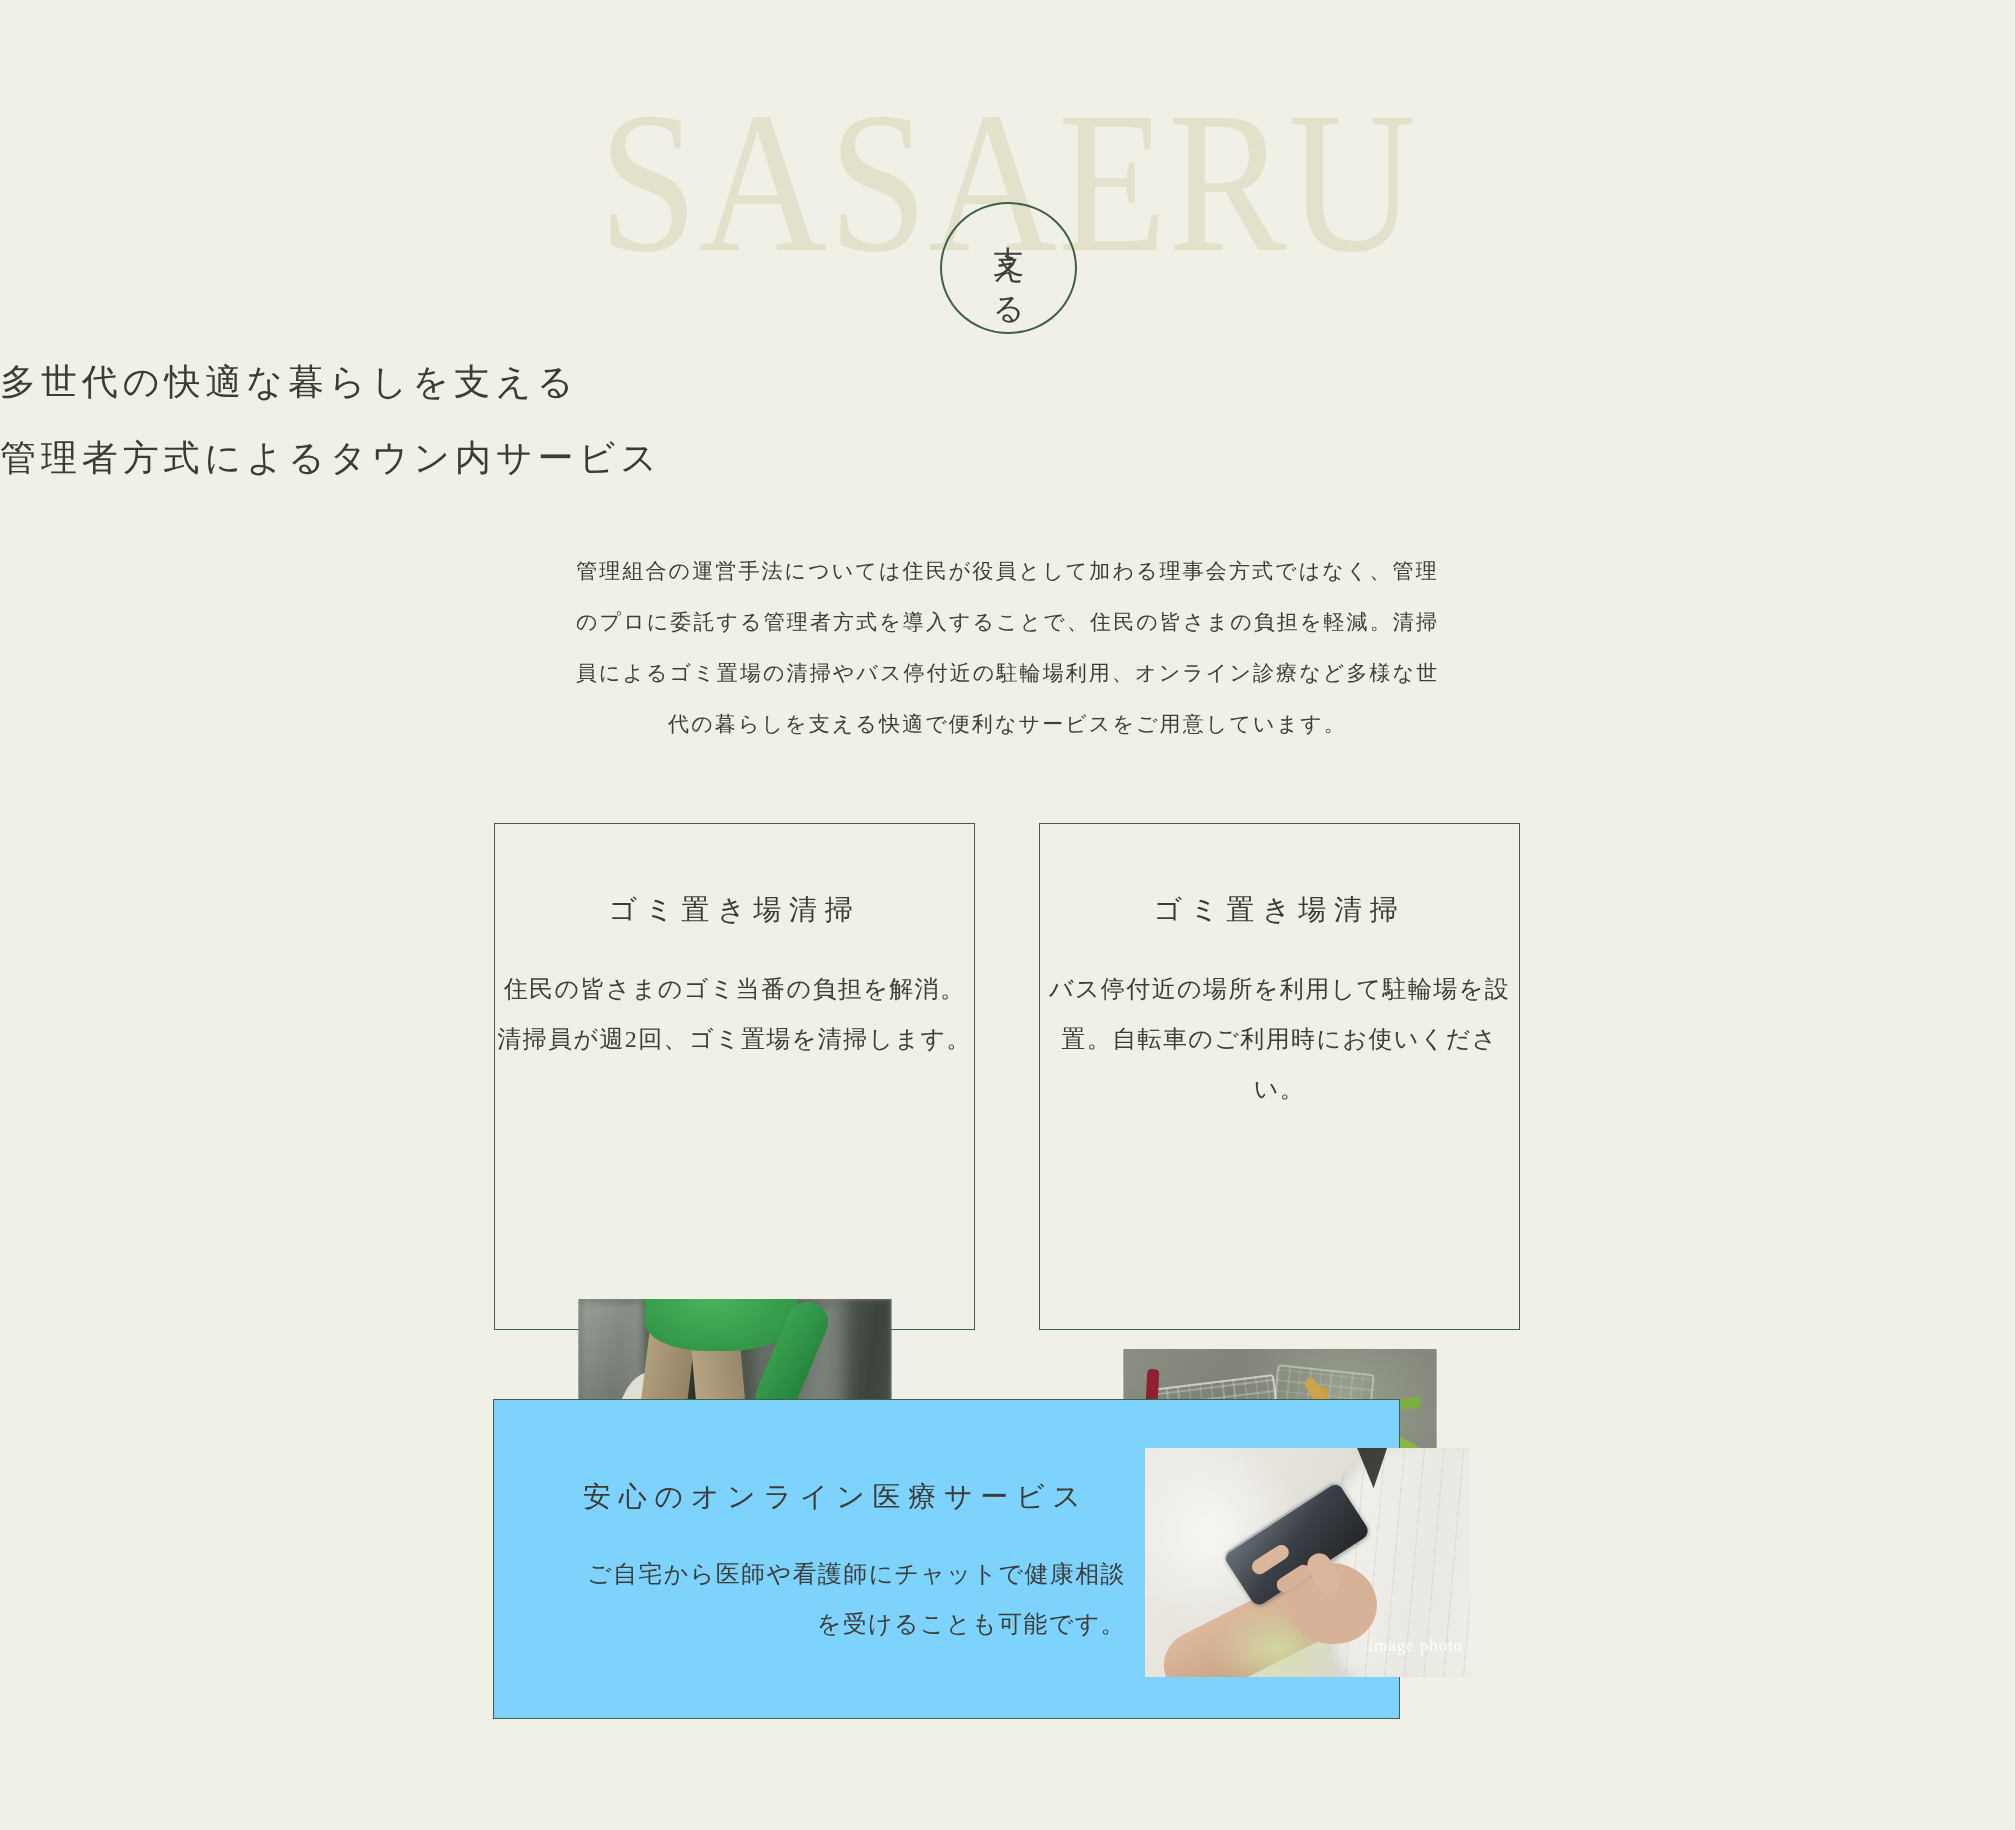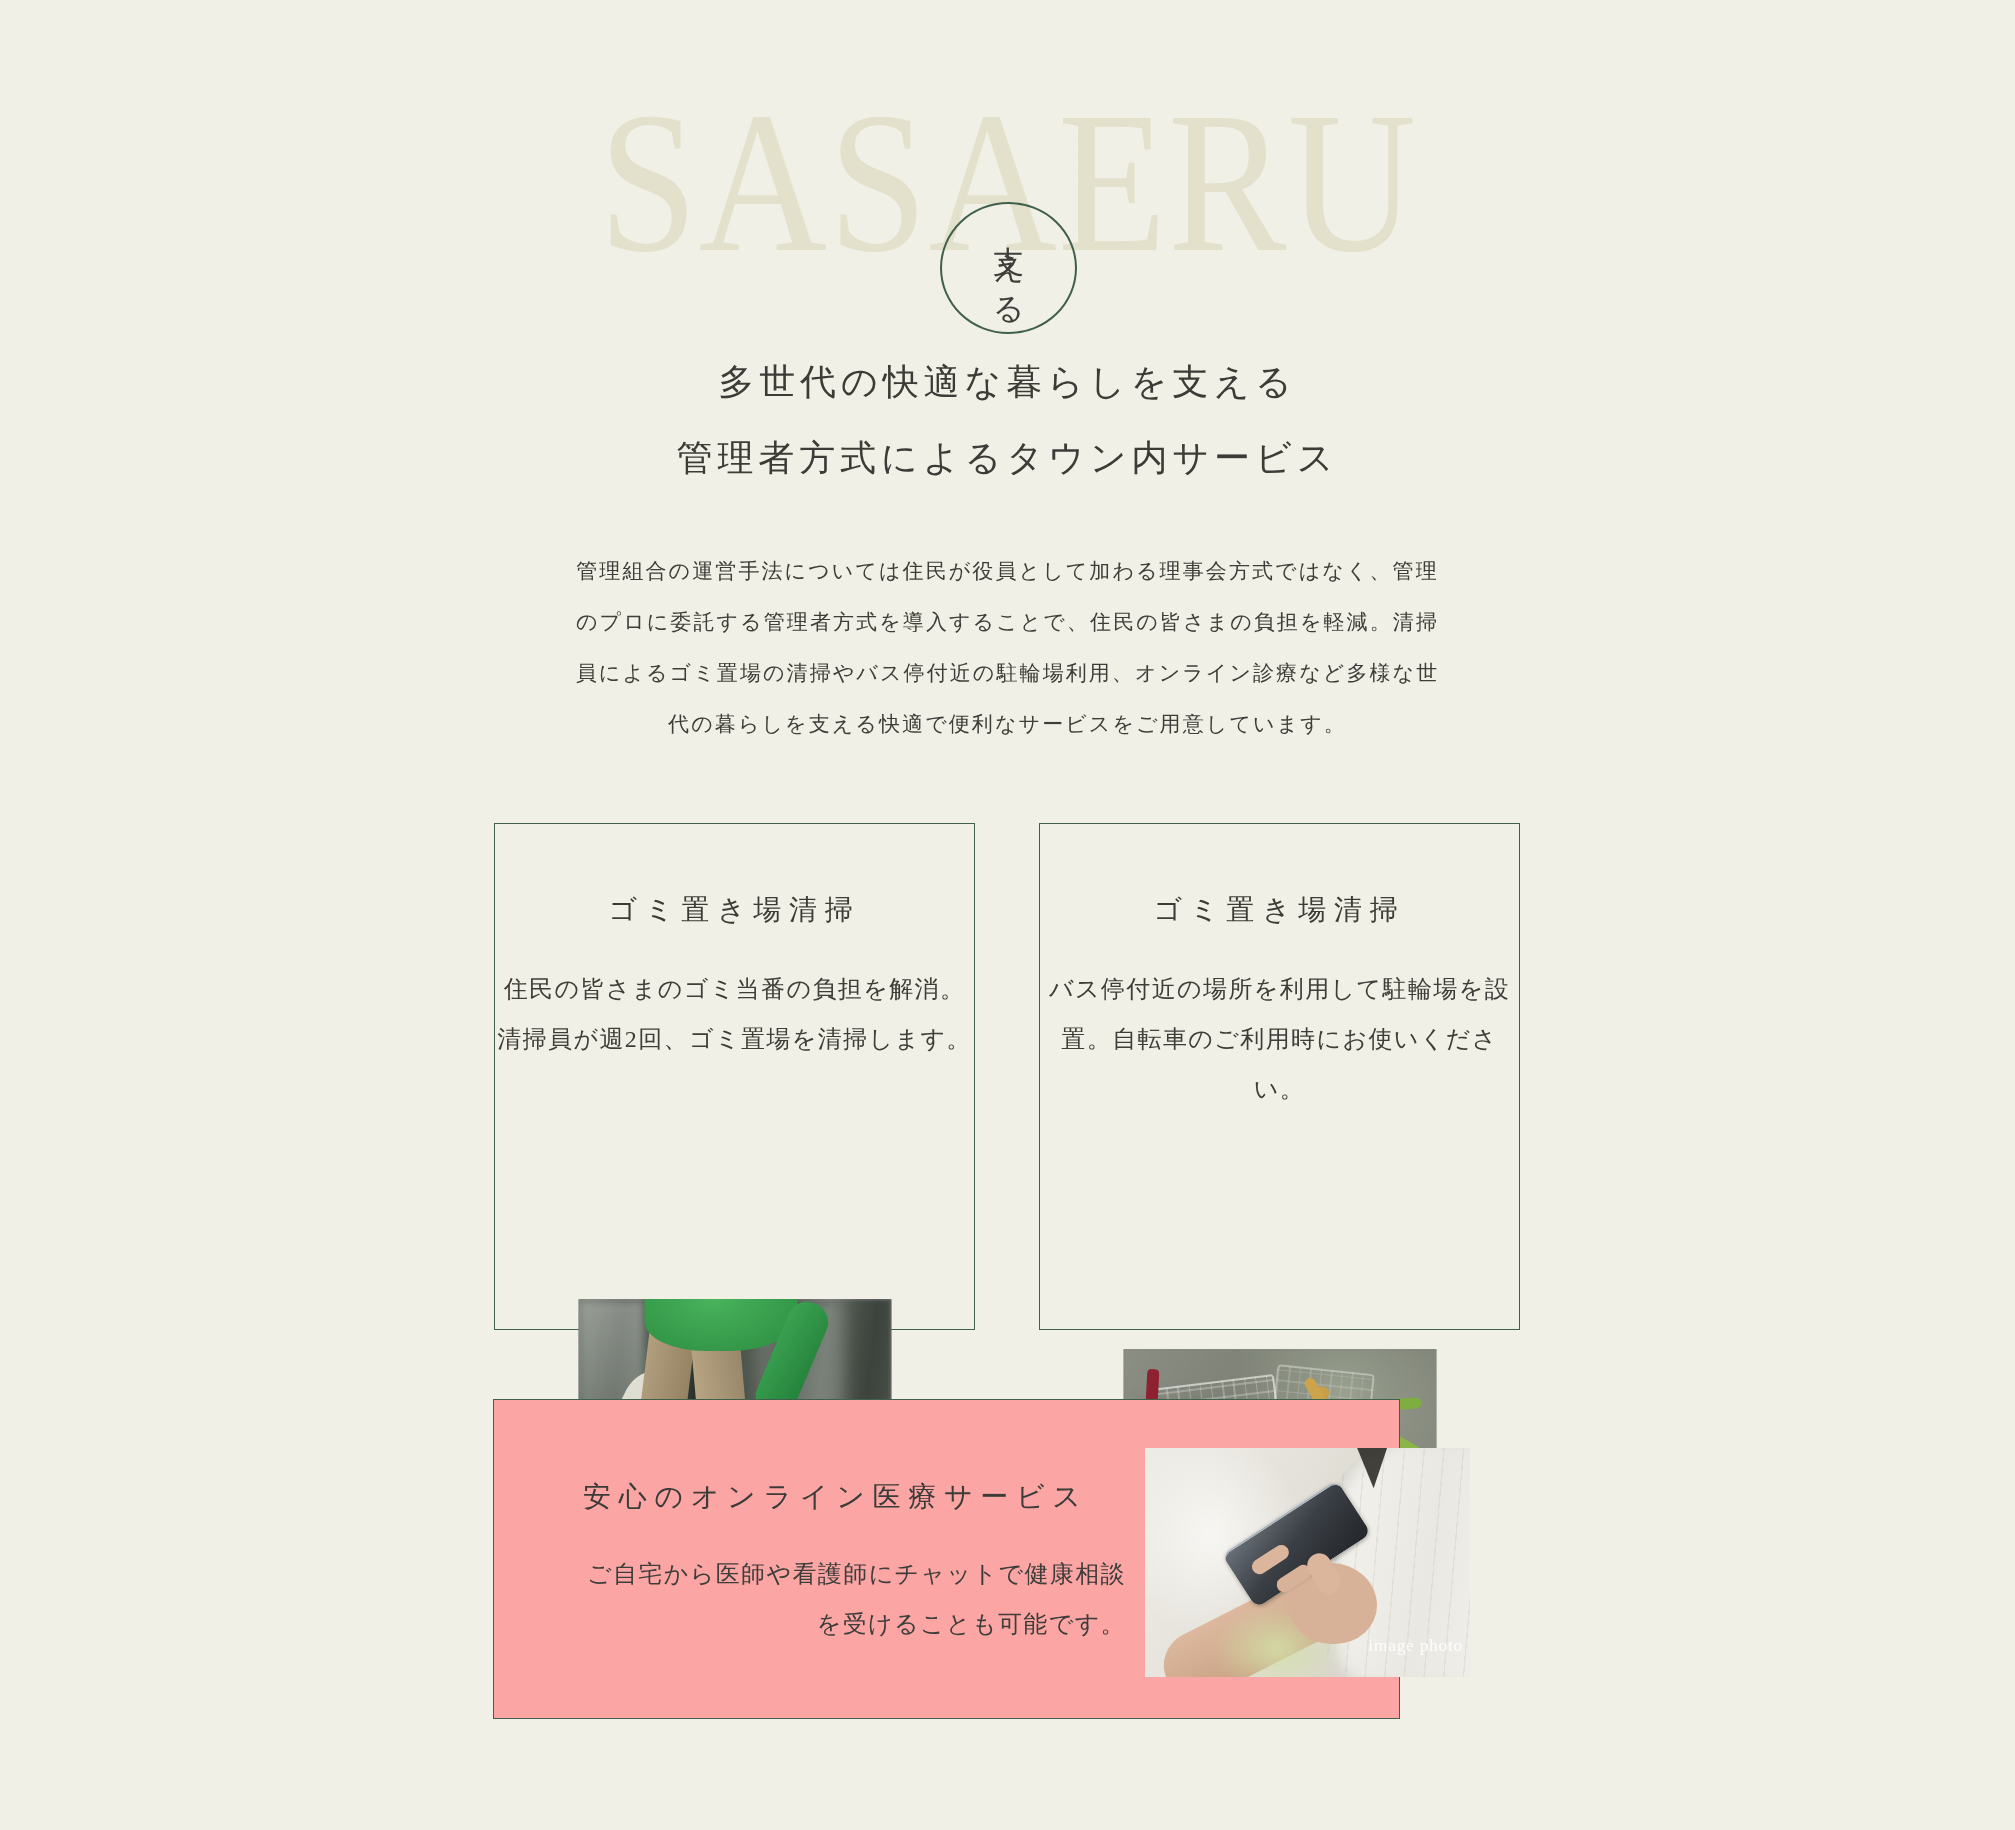--- a/index.html
+++ b/index.html
@@ -22,39 +22,39 @@
   .badge-circle{
     position:absolute;left:940px;top:202px;width:133px;height:128px;
     border:2.1px solid #40604c;border-radius:50%;
     display:flex;align-items:center;justify-content:center;
   }
   .badge-label{
     writing-mode:vertical-rl;text-orientation:upright;
     font-size:31px;letter-spacing:8.4px;color:#3e3e3a;line-height:1;
     padding-top:4.2px;
   }
-  .heading-line{position:absolute;width:100%;text-align:center;
+  .heading-line{position:absolute;width:100%;text-align:left;
     font-size:36px;letter-spacing:4.9px;color:#3b3b37;line-height:1.15;}
   .heading-line.l1{top:362px;}
   .heading-line.l2{top:438px;}
   .intro{position:absolute;top:546px;width:100%;text-align:center;
     font-size:21px;letter-spacing:2.1px;line-height:51px;color:#3d3d39;}
 
   
   .cards-row{position:absolute;top:823px;left:494px;width:1027px;display:flex;gap:64px;}
   .card{position:relative;width:481px;height:507px;border:1.4px solid #40604c;
     box-sizing:border-box;background:#f1f0e6;}
   .card-title{margin-top:67px;text-align:center;font-size:28px;letter-spacing:7.7px;color:#3b3b37;}
   .card-body{margin-top:35px;text-align:center;font-size:24px;letter-spacing:1.4px;
     line-height:50px;color:#3d3d39;}
   .card-photo{position:absolute;left:50%;transform:translateX(-50%);top:235px;
     width:313px;height:229px;overflow:hidden;}
 
   .card-wide{position:absolute;top:1399px;left:493px;width:907px;height:320px;
-    border:1.4px solid #40604c;box-sizing:border-box;background:#fca5a5;}
+    border:1.4px solid #40604c;box-sizing:border-box;background:#7dd3fc;}
   .card-wide .card-title{position:absolute;left:89px;top:78px;margin:0;text-align:left;}
   .card-wide .card-body{position:absolute;left:93px;top:149px;margin:0;text-align:right;
     line-height:50px;}
   .photo-wide{position:absolute;left:651px;top:48px;width:325px;height:229px;overflow:hidden;}
 
   .photo{position:relative;overflow:hidden;background:#888;}
   .photo-caption{position:absolute;right:7px;bottom:21px;color:#ffffff;
     font-size:17.5px;letter-spacing:0.7px;opacity:.93;z-index:30;}
 
   .shape{position:absolute;}

